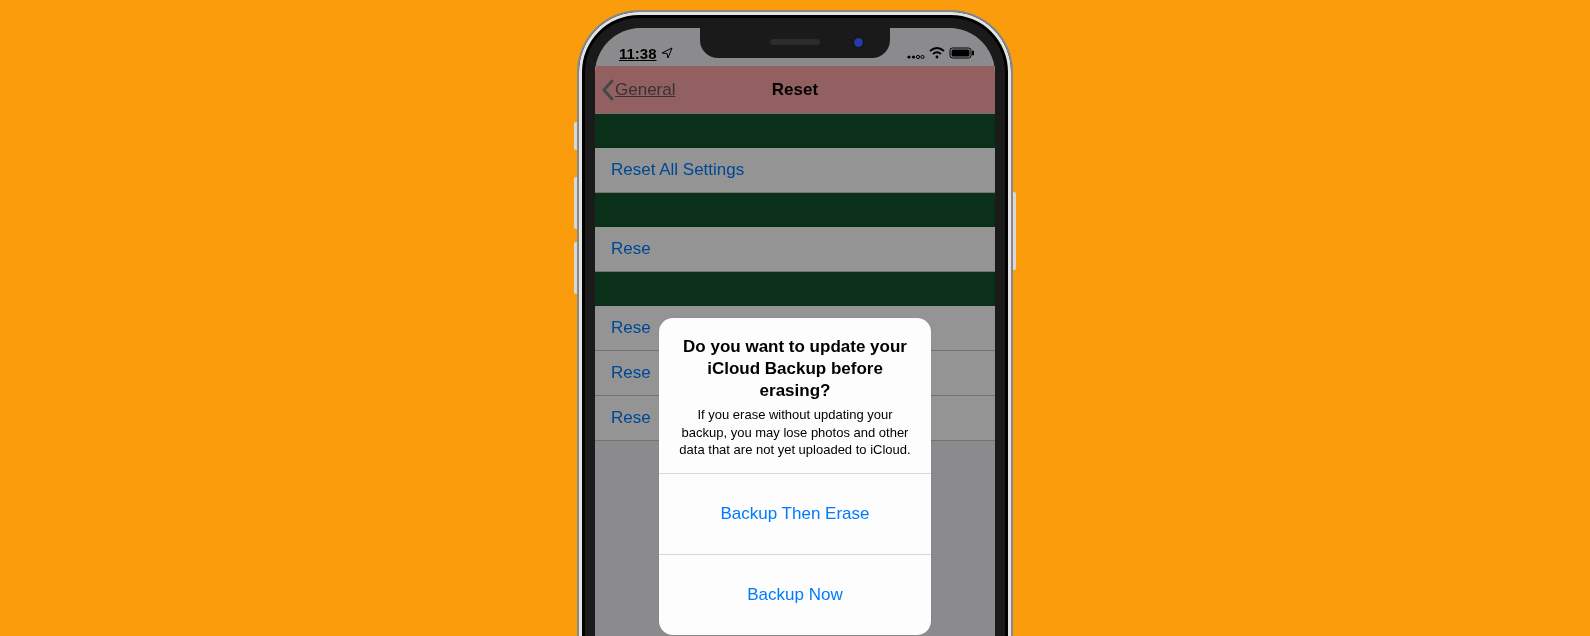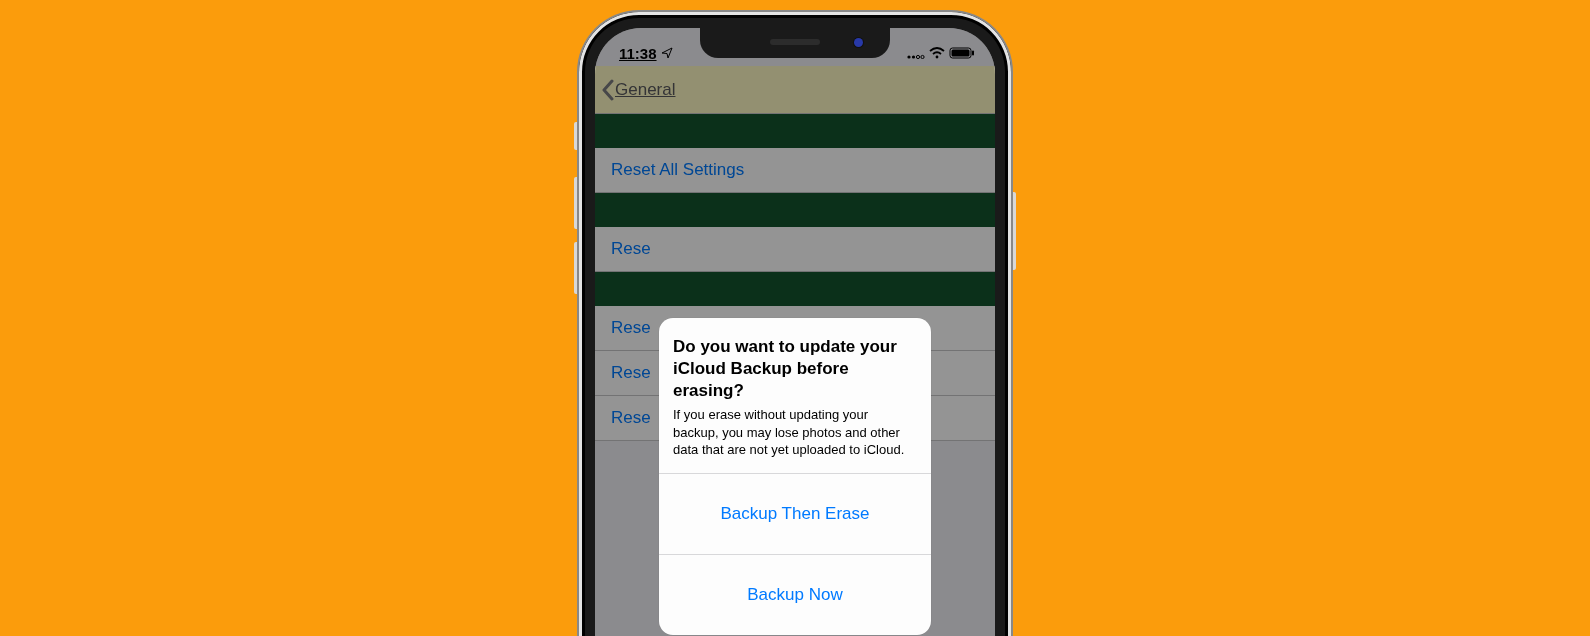--- a/index.html
+++ b/index.html
@@ -12,31 +12,31 @@
   .sb-left3 { left:-5px; top:230px; width:5px; height:52px; }
   .sb-right { right:-5px; top:180px; width:5px; height:78px; }
   .screen { position:absolute; left:16px; right:16px; top:16px; bottom:16px; background:#efeff4; border-radius:46px; overflow:hidden; }
   .notch { position:absolute; top:0; left:50%; transform:translateX(-50%); width:190px; height:30px; background:#1a1a1a; border-bottom-left-radius:18px; border-bottom-right-radius:18px; z-index:50; }
   .speaker { position:absolute; top:11px; left:50%; transform:translateX(-50%); width:50px; height:6px; background:#2c2c2c; border-radius:3px; }
   .camera { position:absolute; top:10px; left:60%; transform:translateX(40px); width:9px; height:9px; background:#2839a8; border-radius:50%; box-shadow:0 0 0 1px #111; }
   .status-bar { display:flex; justify-content:space-between; align-items:center; padding:12px 20px 0 24px; font-size:15px; font-weight:600; height:38px;text-decoration:underline; }
   .sb-left { display:flex; align-items:center; gap:4px; }
   .sb-right-icons { display:flex; align-items:center; gap:4px; }
   .icon { display:inline-flex; }
-  .nav-bar { display:flex; align-items:center; height:48px; border-bottom:1px solid #c6c6c8; background:#fef9c3; position:relative; }
+  .nav-bar { display:flex; align-items:center; height:48px; border-bottom:1px solid #c6c6c8; background:#fca5a5; position:relative; }
   .nav-back { display:flex; align-items:center; color:#007aff; font-size:17px; padding-left:6px; }
   .nav-back span.underline { text-decoration:underline; }
   .nav-title { position:absolute; left:0; right:0; text-align:center; font-size:17px; font-weight:600; pointer-events:none; }
   .content { background:#14532d; }
   .group-space { height:34px; }
   .cell { background:#fff; padding:12px 16px; font-size:17px; color:#007aff; border-bottom:1px solid #c6c6c8; }
   .cell:first-child { border-top:1px solid #c6c6c8; }
   .dim-overlay { position:absolute; inset:0; background:rgba(0,0,0,0.42); z-index:20; }
   .alert { position:absolute; left:50%; top:290px; transform:translateX(-50%); width:272px; background:#fdfdfd; border-radius:14px; z-index:30; overflow:hidden; box-shadow:0 0 0 .5px rgba(0,0,0,0.05); }
-  .alert-body { padding:18px 14px 14px 14px; }
+  .alert-body { padding:18px 14px 14px 14px; text-align:center; }
   .alert-title { font-size:17px; font-weight:600; line-height:1.3; margin-bottom:4px; }
   .alert-msg { font-size:13px; line-height:1.35; color:#000; }
   .alert-btn { border-top:1px solid #d8d8da; text-align:center; padding:30px 0; font-size:17px; color:#007aff; }
   .alert-btn.bold { font-weight:600; }
 </style>
 </head>
 <body>
 
 <div class="phone-wrap">
   <div class="side-btn sb-left1"></div>
@@ -87,20 +87,21 @@
 
       <div class="nav-bar">
         <div class="nav-back">
           <span class="icon">
             <svg width="14" height="22" viewBox="0 0 14 22">
                 <path d="M11 2 L3 11 L11 20" fill="none" stroke="#7a7a7e" stroke-width="3" stroke-linecap="round" stroke-linejoin="round"></path>
               </svg>
           </span>
           <span class="underline" style="color:#5a5a5e">General</span>
         </div>
+        <div class="nav-title">Reset</div>
       </div>
 
       <div class="content">
         <div class="group-space"></div>
         <div class="cell">Reset All Settings</div>
         <div class="group-space"></div>
         <div class="cell">Rese</div>
         <div class="group-space"></div>
         <div class="cell">Rese</div>
         <div class="cell">Rese</div>

